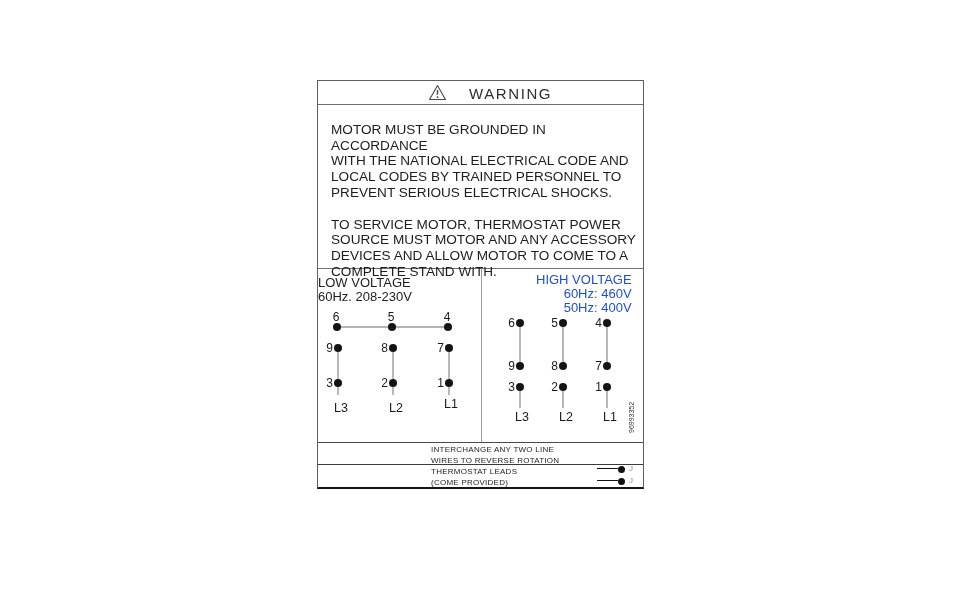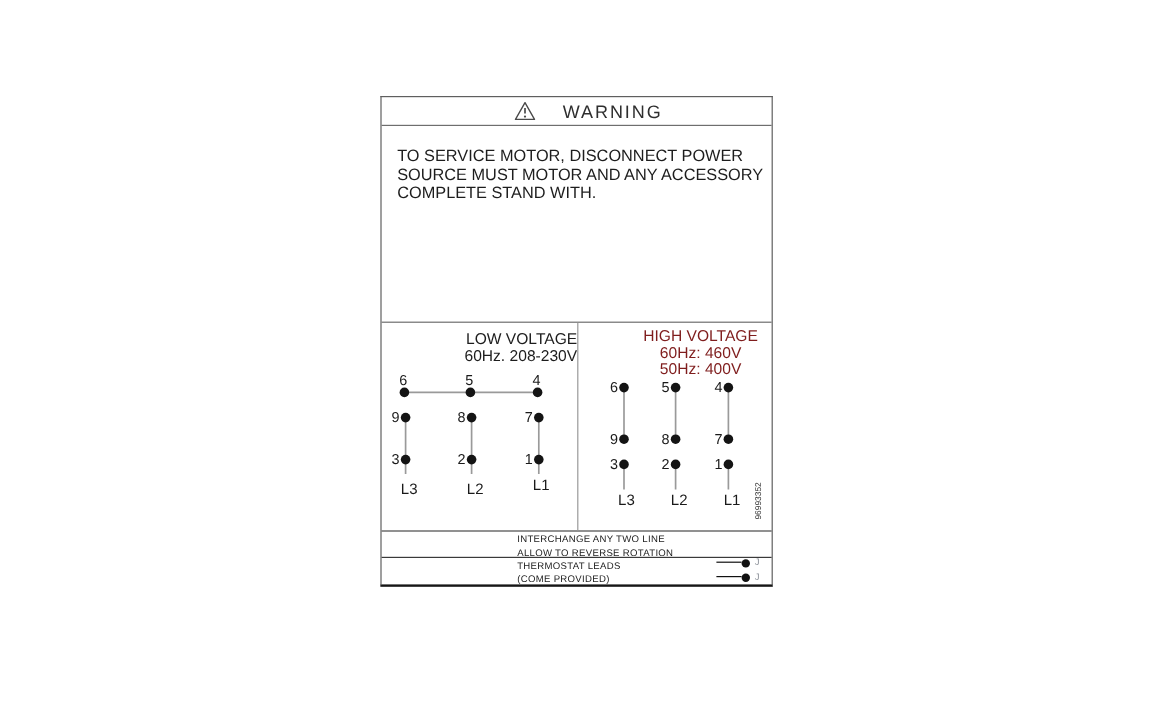--- a/index.html
+++ b/index.html
@@ -14,24 +14,24 @@
   
   .bodytxt{height:164px;border-bottom:1px solid #6e6e6e;box-sizing:border-box;
            padding:17px 0 0 13px;font-size:13.6px;line-height:15.7px;color:#1d1d1d;}
   .bodytxt .para{margin:0;}
   .bodytxt .para + .para{margin-top:16px;}
   
   .diag{height:173px;border-bottom:1px solid #4a4a4a;display:flex;}
   .panel{position:relative;height:173px;}
   .panel.lv{width:163px;border-right:1px solid #9a9a9a;}
   .panel.hv{width:161px;}
-  .lv-title{position:absolute;left:0;top:7px;width:100%;text-align:right;
+  .lv-title{position:absolute;left:0;top:7px;width:100%;text-align:left;
             font-size:13px;line-height:14px;color:#1d1d1d;}
-  .hv-title{position:absolute;left:54px;top:4px;text-align:center;
-            font-size:13px;line-height:13.8px;color:#7f1d1d;}
+  .hv-title{position:absolute;left:54px;top:4px;text-align:right;
+            font-size:13px;line-height:13.8px;color:#1d4ed8;}
   .panel svg{position:absolute;left:0;top:0;}
   svg text{font-family:"Liberation Sans",sans-serif;fill:#1a1a1a;}
   .tnum{font-size:12px;}
   .llab{font-size:12.5px;}
   .pnum{font-size:7px;fill:#333;}
   
   .noterow{height:22px;border-bottom:1px solid #3a3a3a;box-sizing:border-box;
            padding:2px 0 16px 113px;font-size:8px;line-height:10.5px;letter-spacing:0.25px;color:#1d1d1d;}
   .thermorow{position:relative;height:20px;box-sizing:border-box;
              padding:2px 0 0 113px;font-size:8px;line-height:10.5px;letter-spacing:0.25px;color:#1d1d1d;}
@@ -51,22 +51,29 @@
           <path d="M10 1.6 L18.4 16.4 L1.6 16.4 Z" fill="none" stroke="#4a4a4a" stroke-width="1.2" stroke-linejoin="round"></path>
           <line x1="10" y1="6.3" x2="10" y2="11.3" stroke="#4a4a4a" stroke-width="1.5"></line>
           <circle cx="10" cy="13.9" r="1" fill="#4a4a4a"></circle>
         </svg>
       </span>
       <span class="ttl">WARNING</span>
     </div>
 
     <div class="bodytxt">
       <div class="para">
-        <div>TO SERVICE MOTOR, DISCONNECT POWER</div>
+        <div>MOTOR MUST BE GROUNDED IN ACCORDANCE</div>
+        <div>WITH THE NATIONAL ELECTRICAL CODE AND</div>
+        <div>LOCAL CODES BY TRAINED PERSONNEL TO</div>
+        <div>PREVENT SERIOUS ELECTRICAL SHOCKS.</div>
+      </div>
+      <div class="para">
+        <div>TO SERVICE MOTOR, THERMOSTAT POWER</div>
         <div>SOURCE MUST MOTOR AND ANY ACCESSORY</div>
+        <div>DEVICES AND ALLOW MOTOR TO COME TO A</div>
         <div>COMPLETE STAND WITH.</div>
       </div>
     </div>
 
     <div class="diag">
 
       <div class="panel lv">
         <div class="lv-title">
           <div>LOW VOLTAGE</div>
           <div>60Hz. 208-230V</div>
@@ -150,21 +157,21 @@
             <text class="llab" x="84" y="152" text-anchor="middle">L2</text>
             <text class="llab" x="128" y="152" text-anchor="middle">L1</text>
           </g>
           <text class="pnum" transform="rotate(-90 152 164)" x="152" y="164">96993352</text>
         </svg>
       </div>
     </div>
 
     <div class="noterow">
       <div>INTERCHANGE ANY TWO LINE</div>
-      <div>ALLOW TO REVERSE ROTATION</div>
+      <div>WIRES TO REVERSE ROTATION</div>
     </div>
 
     <div class="thermorow">
       <div>THERMOSTAT LEADS</div>
       <div>(COME PROVIDED)</div>
       <span class="lead-line" style="left:279px;top:3px;"></span>
       <span class="lead-dot" style="left:300px;top:0.5px;"></span>
       <span class="lead-j" style="left:311px;top:-1px;">J</span>
       <span class="lead-line" style="left:279px;top:15px;"></span>
       <span class="lead-dot" style="left:300px;top:12.5px;"></span>

